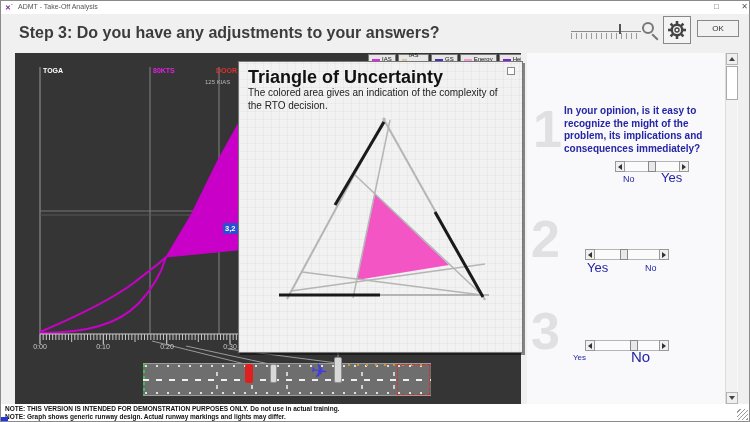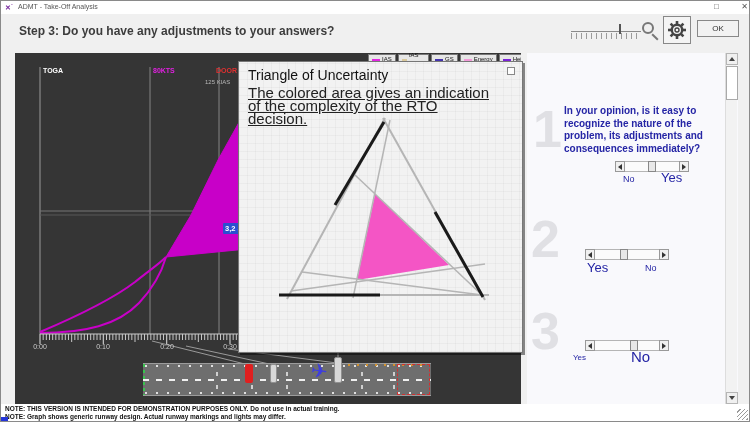--- a/index.html
+++ b/index.html
@@ -12,21 +12,21 @@
   .titlebar { position:absolute; left:0; top:0; width:750px; height:13px; background:#ffffff; }
   .app-icon { position:absolute; left:4px; top:2px; width:9px; height:9px; font-size:7px; line-height:9px;
               color:#7a2da0; font-weight:bold; }
   .title-text { position:absolute; left:17px; top:2px; font-size:7px; color:#555; }
   .winbtn { position:absolute; top:0px; width:13px; height:12px; font-size:8px; line-height:12px;
             text-align:center; color:#555; }
   .btn-max { left:709px; }
   .btn-close { left:737px; }
 
   
-  .heading { position:absolute; left:18px; top:23px; font-size:12px; font-weight:bold; color:#3c3c3c; }
+  .heading { position:absolute; left:18px; top:23px; font-size:16px; font-weight:bold; color:#3c3c3c; }
   .zoom-track { position:absolute; left:570px; top:30px; width:70px; height:1px; background:#8a8a8a; }
   .zoom-ticks { position:absolute; left:570px; top:32px; width:70px; height:6px;
                 background:repeating-linear-gradient(90deg,#9a9a9a 0 1px,transparent 1px 5px); }
   .zoom-thumb { position:absolute; left:618px; top:23px; width:2px; height:10px; background:#555; }
   .magnifier { position:absolute; left:641px; top:21px; width:12px; height:12px; border:2px solid #777;
                border-radius:50%; }
   .mag-handle { position:absolute; left:653px; top:32px; width:2px; height:8px; background:#777;
                 transform:rotate(-45deg); }
   .gear-btn { position:absolute; left:662px; top:15px; width:28px; height:28px; background:#f4f4f4;
               border:1px solid #888; display:flex; align-items:center; justify-content:center; }
@@ -69,22 +69,22 @@
   .marker-red  { left:230px; top:311px; width:8px; height:19px; background:#e01f1f; }
   .marker-g1   { left:255px; top:311px; width:7px; height:19px; background:#d8d8d8; border:1px solid #909090; }
   .marker-g2   { left:319px; top:304px; width:8px; height:26px; background:#d8d8d8; border:1px solid #909090; }
   .plane { position:absolute; left:296px; top:306px; font-size:20px; color:#3d3de0; transform:rotate(8deg); }
 
   
   .popup { position:absolute; left:237px; top:60px; width:285px; height:292px; background:#f2f2f2;
            border:1px solid #777; box-shadow:2px 2px 0 rgba(0,0,0,0.45); z-index:10;
            background-image:repeating-linear-gradient(0deg, rgba(0,0,0,0.03) 0 1px, transparent 1px 8px),
                             repeating-linear-gradient(90deg, rgba(0,0,0,0.03) 0 1px, transparent 1px 8px); }
-  .popup-title { position:absolute; left:9px; top:5px; font-size:14px; font-weight:normal; color:#111; }
-  .popup-body { position:absolute; left:9px; top:24px; width:250px; font-size:15px; line-height:13px; color:#222;text-decoration:underline; }
+  .popup-title { position:absolute; left:9px; top:5px; font-size:18px; font-weight:bold; color:#111; }
+  .popup-body { position:absolute; left:9px; top:24px; width:250px; font-size:10px; line-height:13px; color:#222; }
   .popup-restore { position:absolute; right:7px; top:5px; width:8px; height:8px; border:1px solid #888; background:#fdfdfd; }
 
   
   .rpanel { position:absolute; left:526px; top:52px; width:211px; height:351px; background:#f9f9fc; }
   .intro { position:absolute; left:8px; top:7px; width:184px; font-size:9.5px; line-height:12px; color:#3f3f55; }
   .qnum { position:absolute; font-size:52px; font-weight:bold; color:#e0e0e4; }
   .qnum1 { left:6px; top:46px; } .qnum2 { left:4px; top:156px; } .qnum3 { left:4px; top:248px; }
   .qtext { position:absolute; left:37px; width:162px; font-size:10px; font-weight:bold; line-height:12.5px; color:#2525a5; }
   .qtext1 { top:52px; } .qtext2 { top:163px; } .qtext3 { top:256px; }
   .slider { position:absolute; height:11px; background:#fbfbfb; border:1px solid #b5b5b5; }
@@ -334,21 +334,21 @@
         <line x1="145" y1="60" x2="96" y2="143"></line>
         <line x1="196" y1="150" x2="244" y2="235"></line>
         <line x1="40" y1="233" x2="141" y2="233"></line>
       </g>
     </svg>
   </div>
 
   <div class="rpanel">
 
     <div class="qnum qnum1">1</div>
-    <div class="qtext qtext1">In your opinion, is it easy to recognize the nature of the problem, its adjustments and consequences immediately?</div>
+    <div class="qtext qtext1">In your opinion, is it easy to recognize the might of the problem, its implications and consequences immediately?</div>
     <div class="slider slider1">
       <div class="sl-btn sl-left">
           <div class="tri-l"></div>
         </div>
       <div class="sl-thumb" style="left:32px;"></div>
       <div class="sl-btn sl-right">
           <div class="tri-r"></div>
         </div>
     </div>
     <div class="qlabel lbl-no1">No</div>

